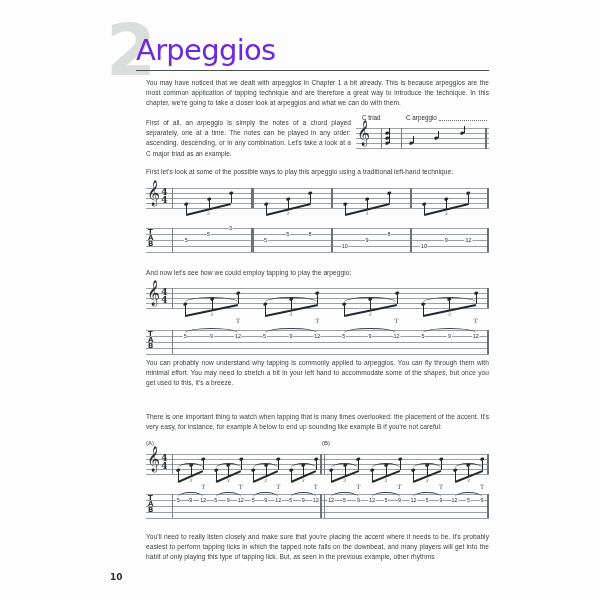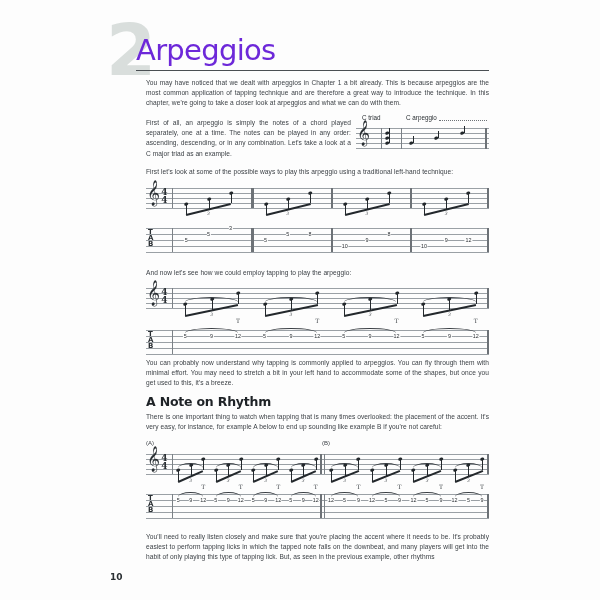--- a/index.html
+++ b/index.html
@@ -395,21 +395,20 @@
       <div class="stem" style="left:329.8px; top:7.0px; height:11.0px;"></div>
       <div class="slur" style="left:277.0px; top:11.0px; width:52.8px;"></div>
       <div class="triplet" style="left:303.4px; top:26.0px;">3</div>
       <div class="tmark" style="left:329.8px; top:31.0px;">T</div>
       <div class="barline thick" style="left:341.0px; top:2px; height:20px;"></div>
       <div class="barline thick" style="left:341.0px; top:44px; height:24px;"></div>
     </div>
 
   <div class="para" style="top:358px;">You can probably now understand why tapping is commonly applied to arpeggios. You can fly through them with minimal effort. You may need to stretch a bit in your left hand to accommodate some of the shapes, but once you get used to this, it's a breeze.</div>
 
-  <div class="sub-head" style="top:394px;">A Note on Rhythm</div>
 
   <div class="para" style="top:412px;">There is one important thing to watch when tapping that is many times overlooked: the placement of the accent. It's very easy, for instance, for example A below to end up sounding like example B if you're not careful:</div>
 
   <div class="ex-label" style="left:146px; top:440px;">(A)</div>
   <div class="ex-label" style="left:322px; top:440px;">(B)</div>
 
   <div class="system" id="sys3" style="left:146px; top:450px; width:343px; height:70px;">
     <div class="staff" style="top:4px; height:20px;">
       <div class="sline" style="top:0px;"></div>
       <div class="sline" style="top:5px;"></div>

